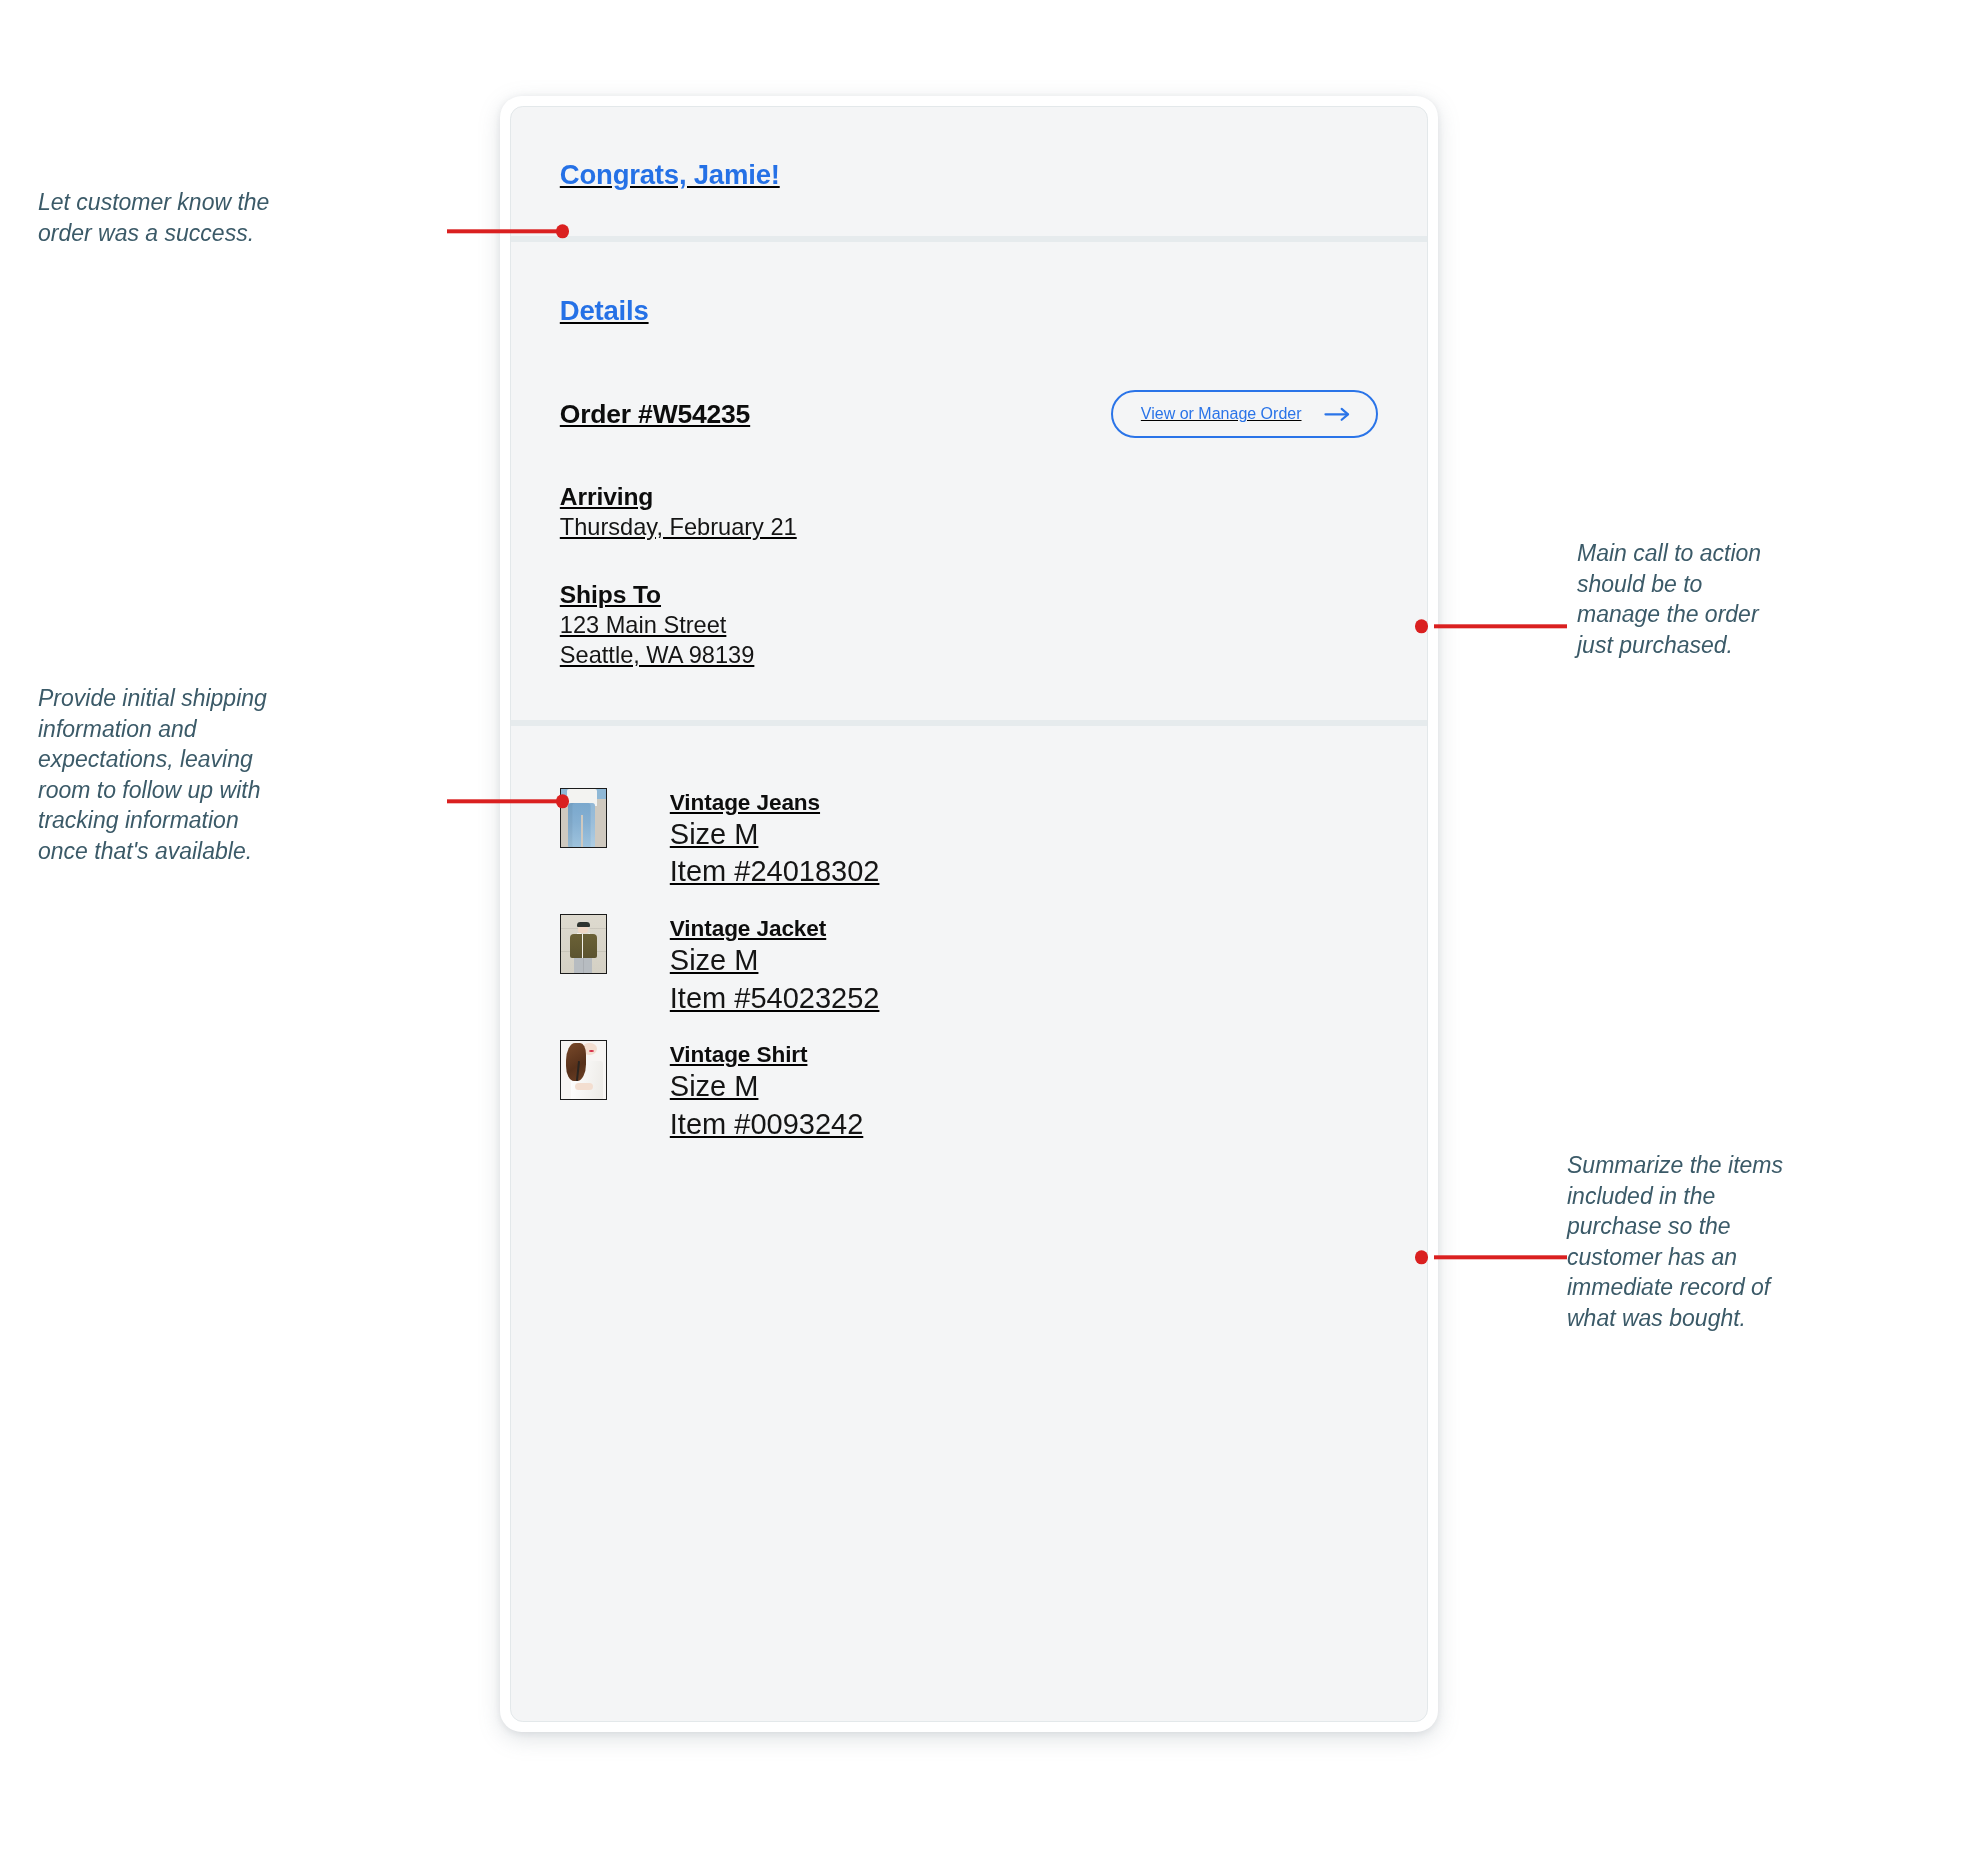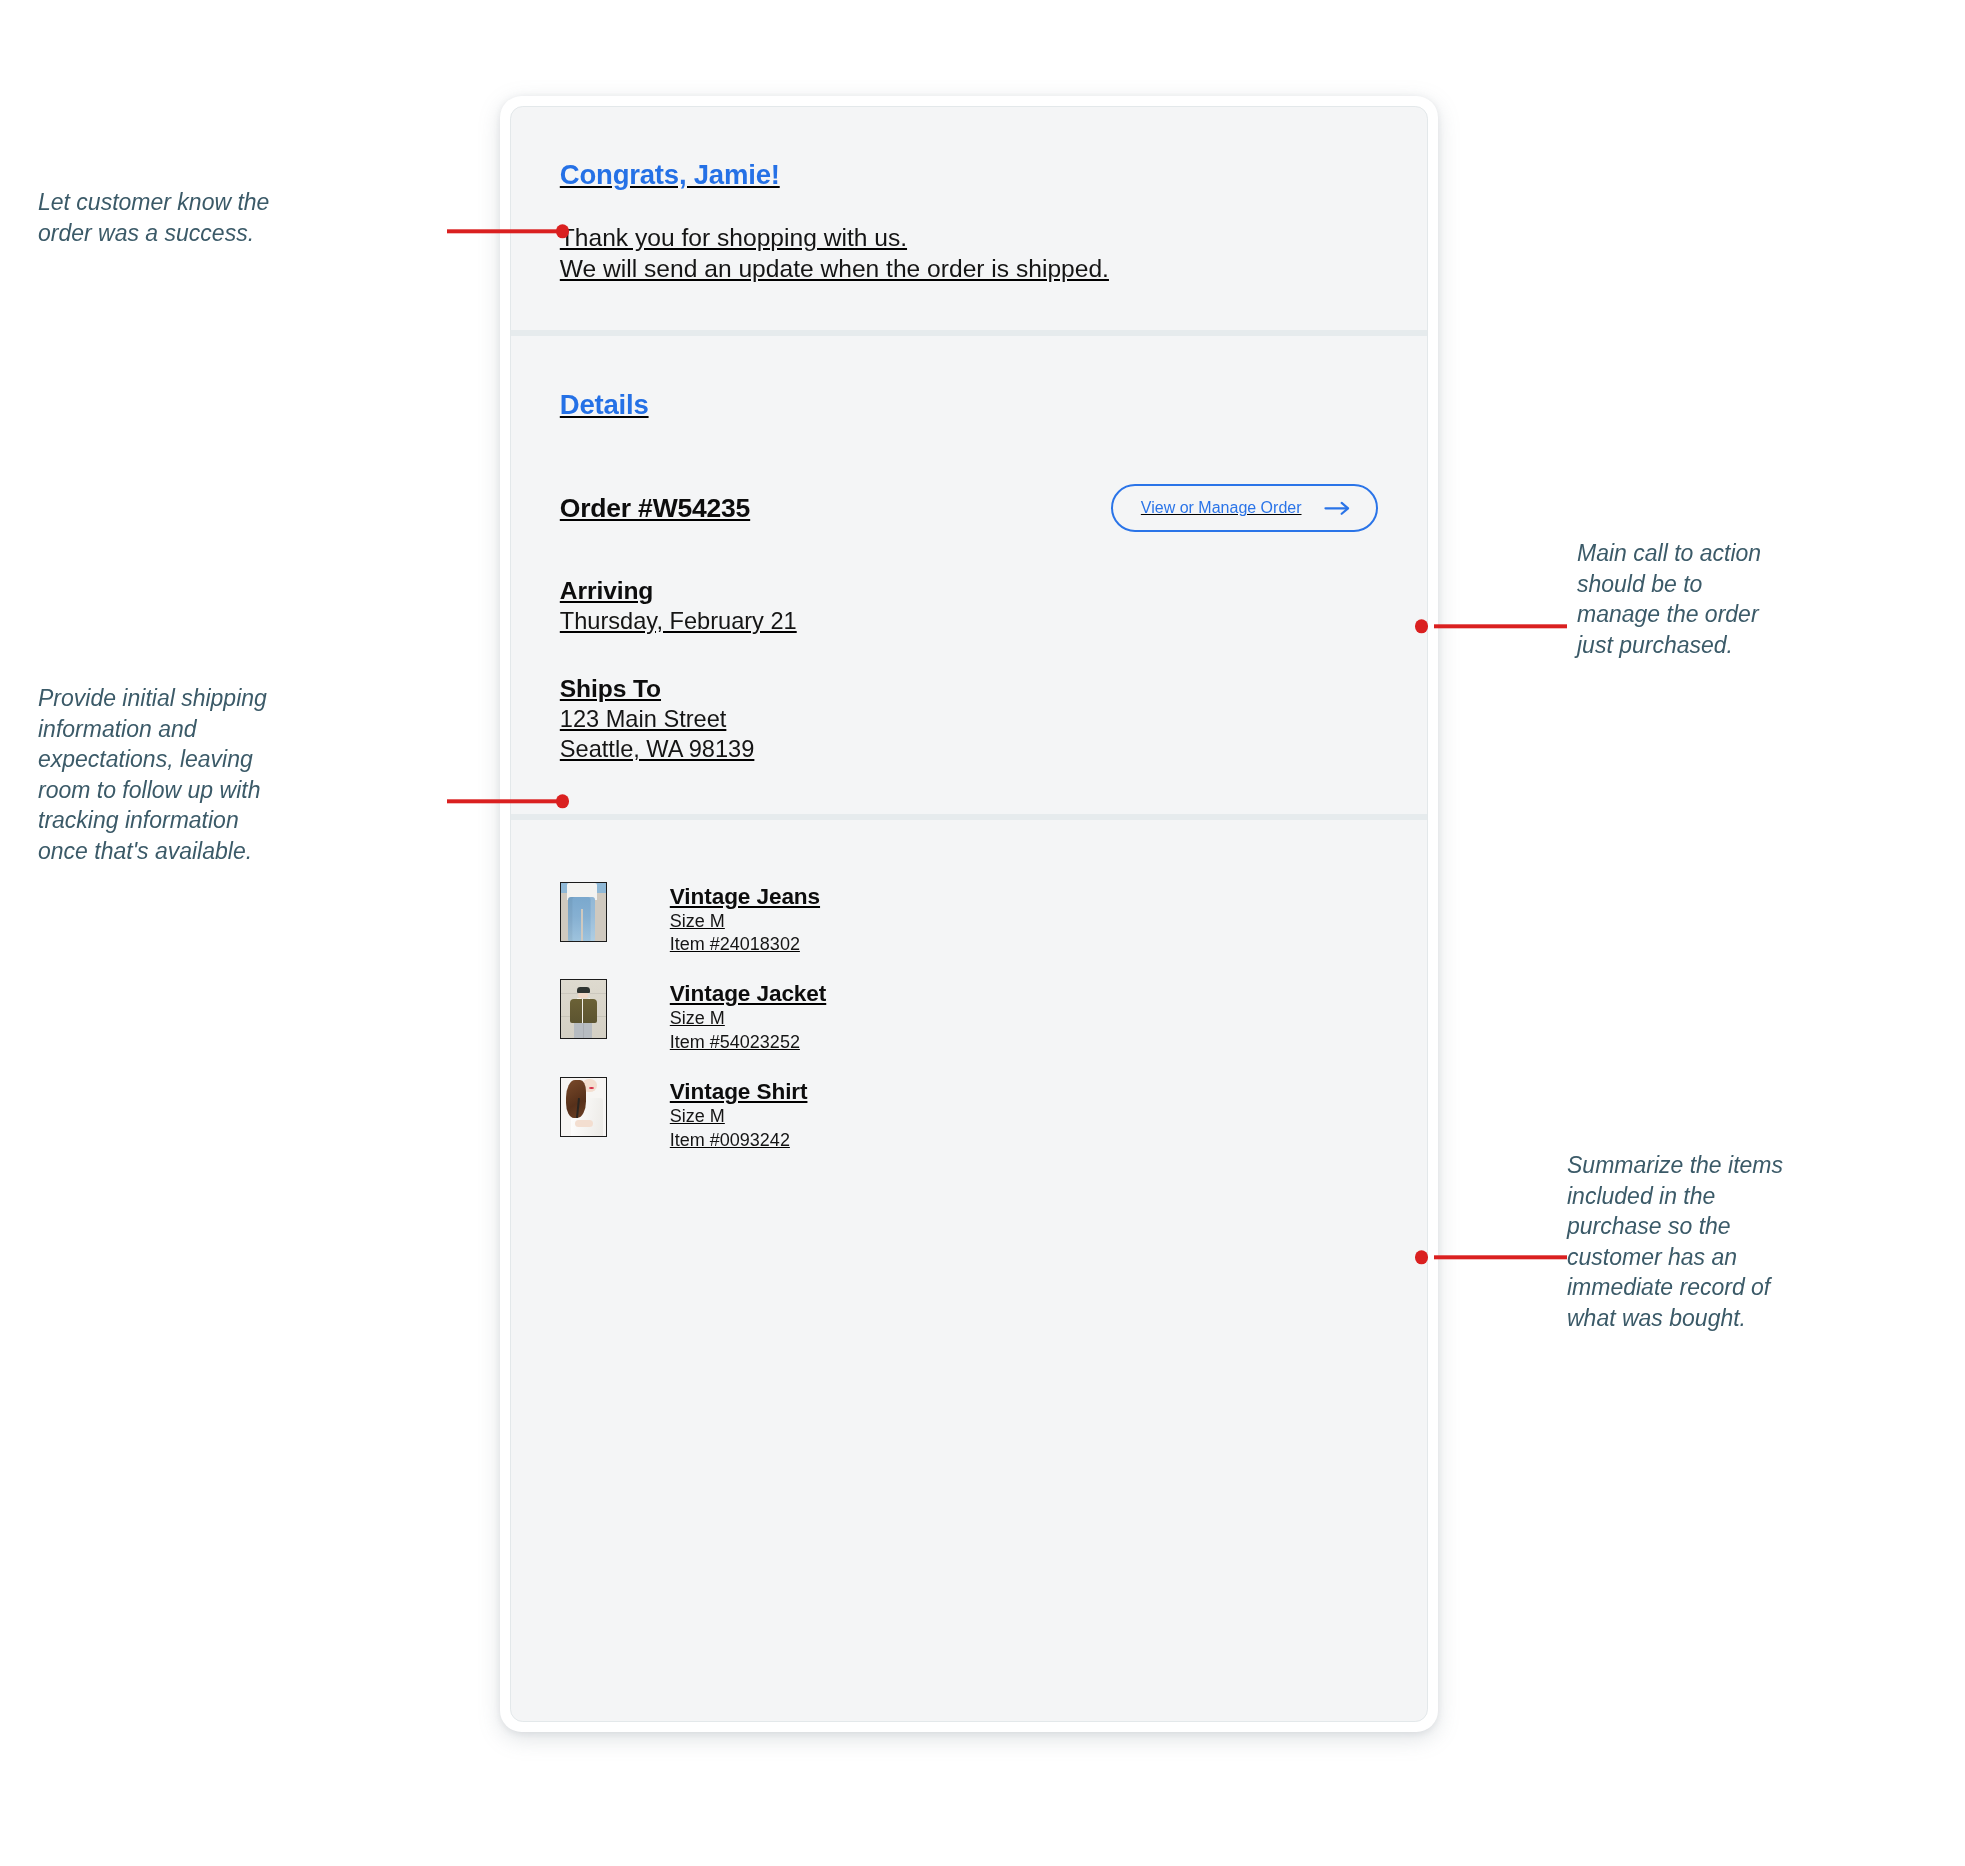--- a/index.html
+++ b/index.html
@@ -100,21 +100,21 @@
     border:1.5px solid #1b1b1b;
     flex:none;
     position:relative;
     overflow:hidden;
   }
   .item-info{ padding-top:2px; }
   .item-name{
     font-size:22.6px; font-weight:bold; color:#0d0d0d; letter-spacing:-0.1px;
   }
   .item-size, .item-sku{
-    font-size:18px; color:#151515; line-height:1.3;
+    font-size:29px; color:#151515; line-height:1.3;
   }
 
   
   .annotation{
     position:absolute;
     color:#3b5a68;
     font-size:23px;
     font-style:italic;
     line-height:1.33;
   }
@@ -238,24 +238,20 @@
   }
 </style>
 </head>
 <body>
 
 <div id="card-frame">
   <div id="card-inner">
 
     <div class="card-section" id="greeting-section">
       <div class="heading-blue">Congrats, Jamie!</div>
-      <div id="greeting-body">
-        <span class="line">Thank you for shopping with us.</span>
-        <span class="line">We will send an update when the order is shipped.</span>
-      </div>
     </div>
 
     <div class="section-divider"></div>
 
     <div class="card-section" id="details-section">
       <div class="heading-blue" id="details-title">Details</div>
 
       <div id="order-row">
         <div id="order-number">Order #W54235</div>
 

